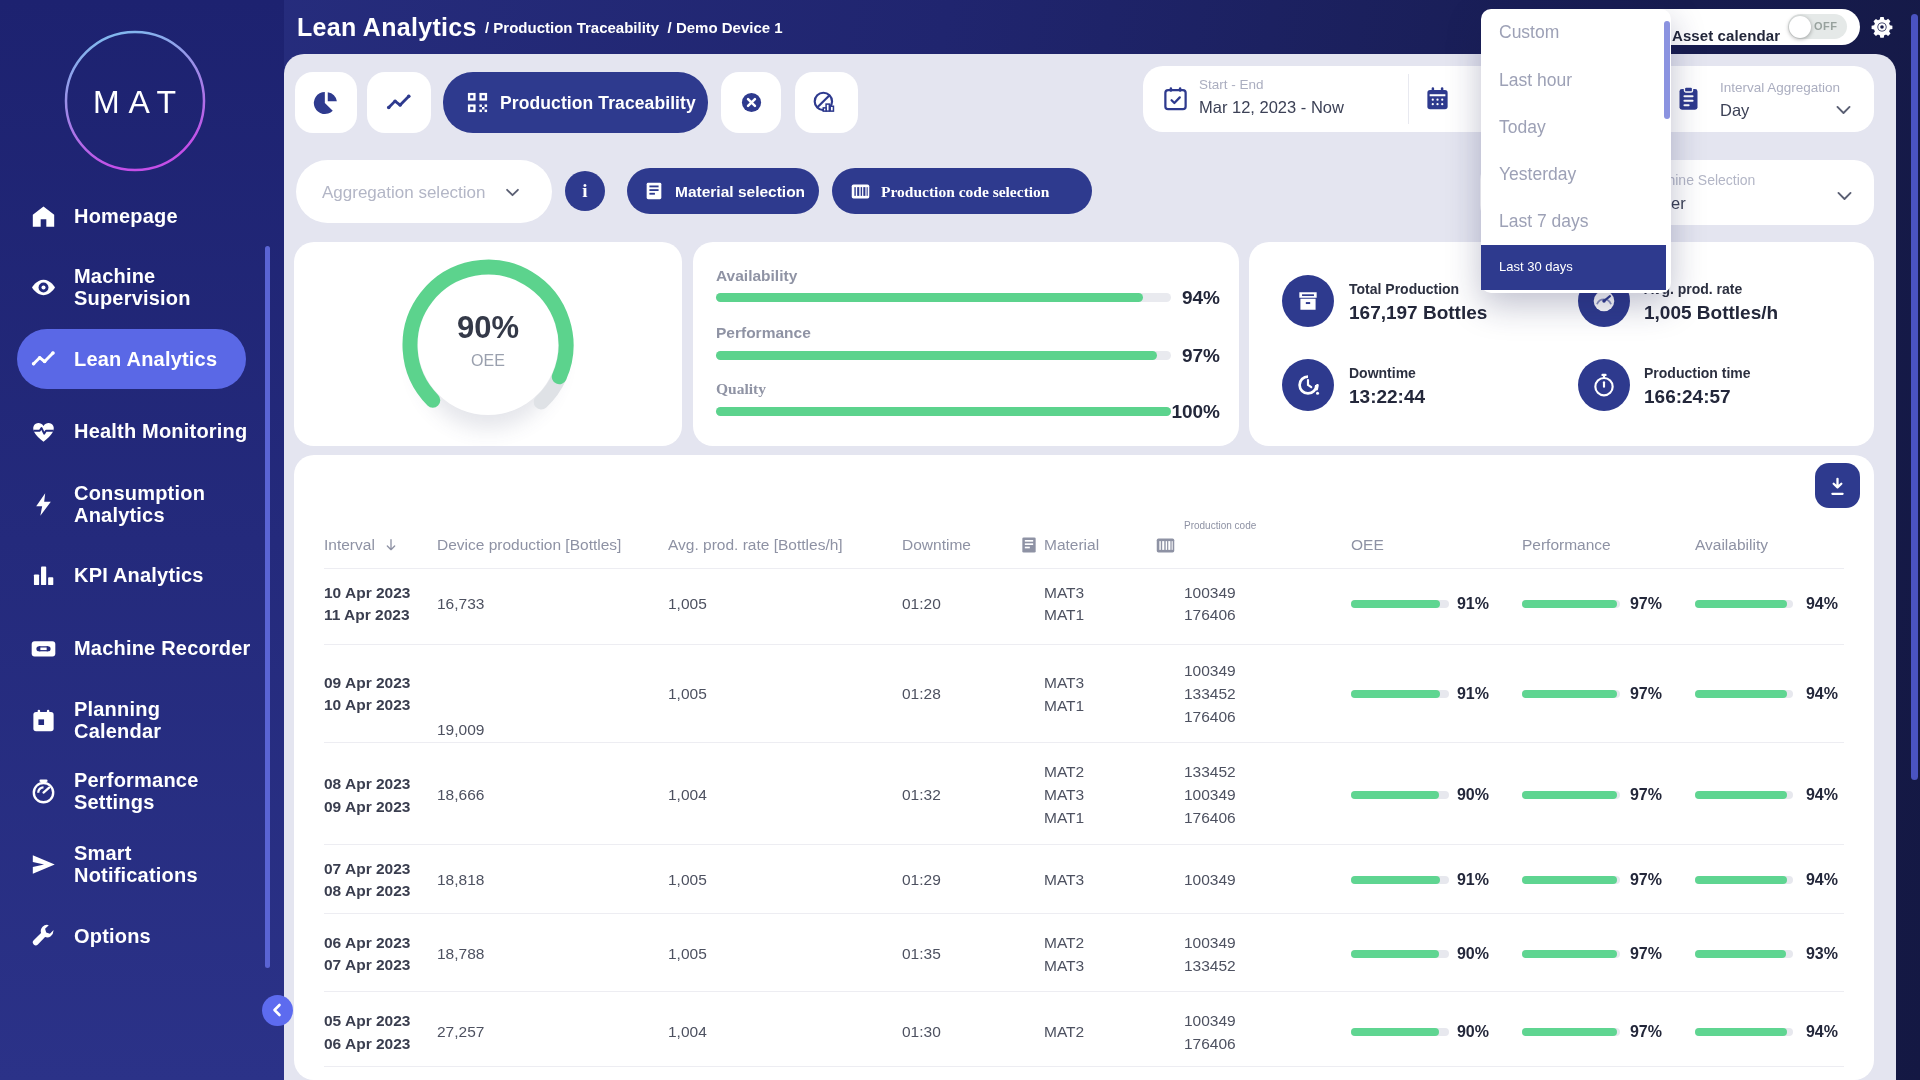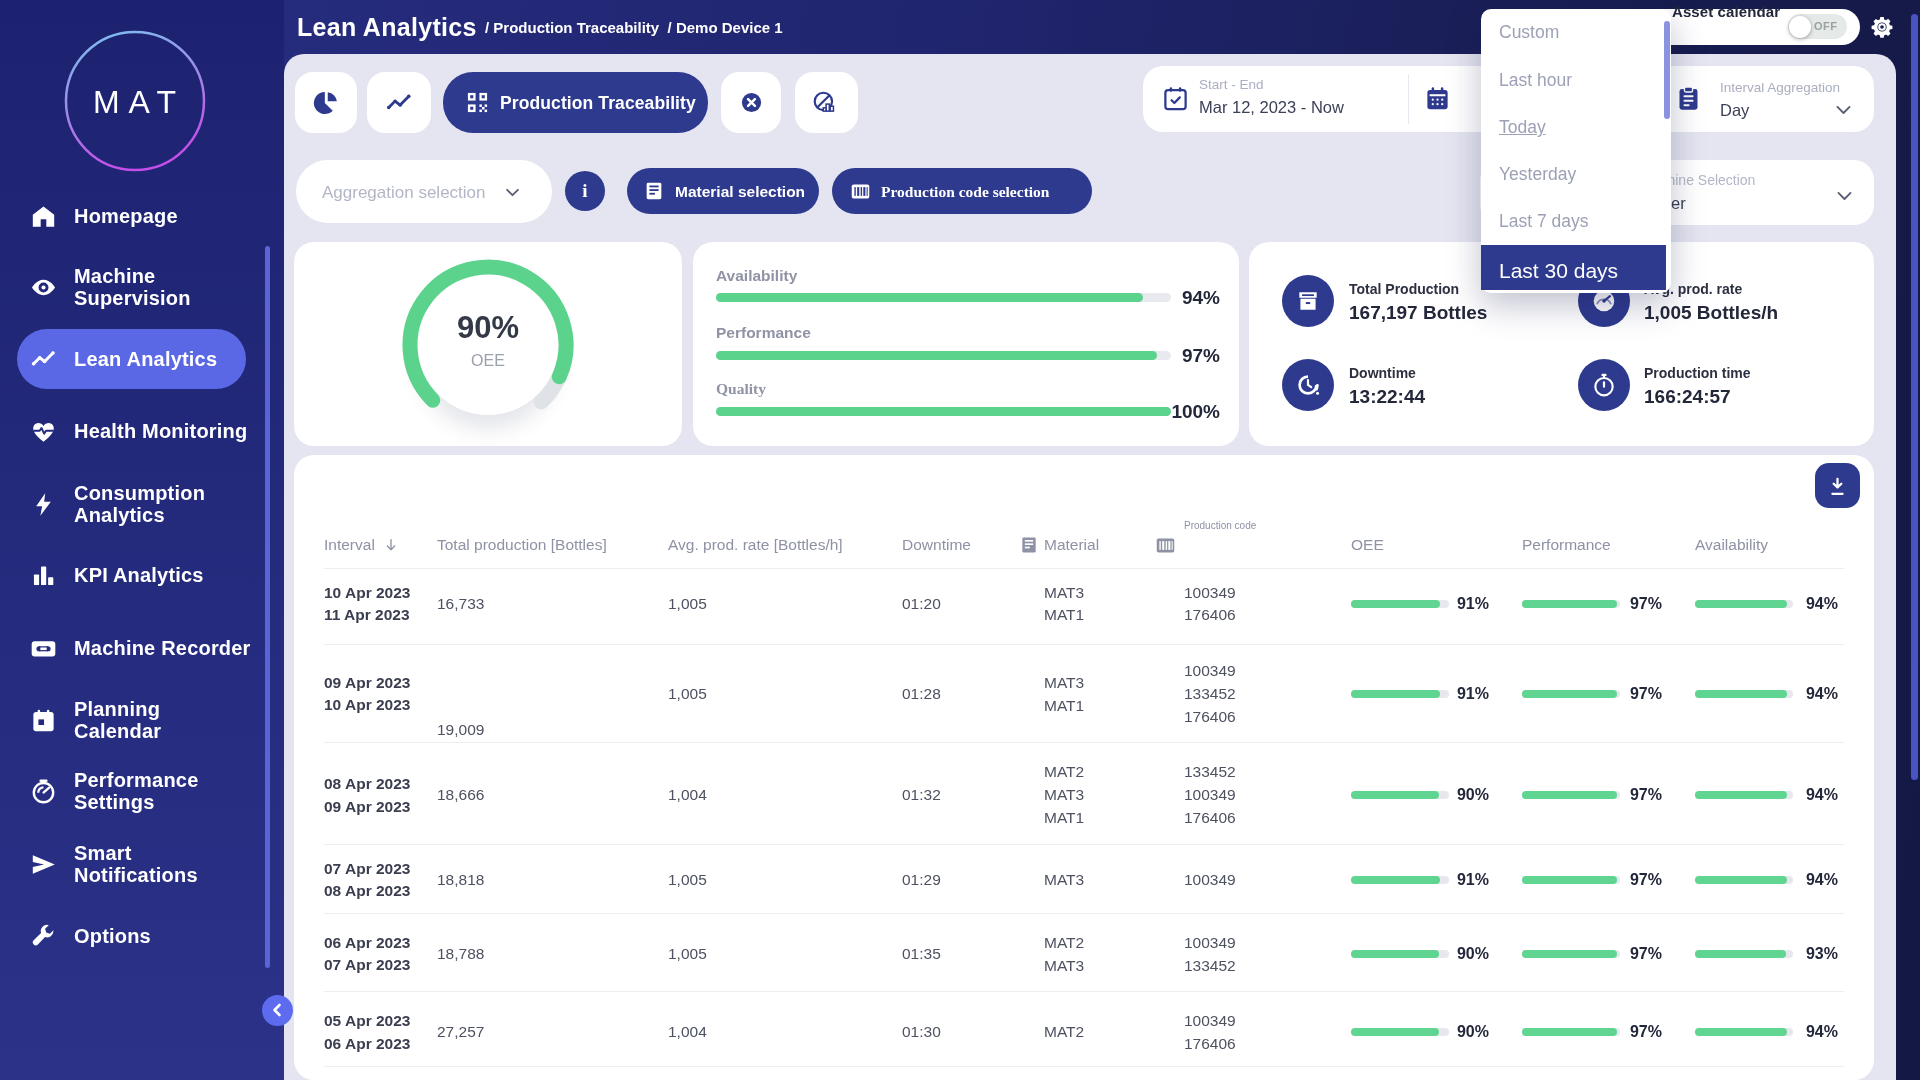--- a/index.html
+++ b/index.html
@@ -276,21 +276,21 @@
 <div class="card" style="left:294px;top:455px;width:1580px;height:625px;"></div>
 <div class="abs" style="left:1815px;top:463px;width:45px;height:45px;border-radius:14px;background:#2e3a8e;"></div>
 <svg class="abs" style="left:1826px;top:474px" width="23" height="23" viewBox="0 0 24 24">
         <path d="M12 3 V12 M12 12 L8 8.2 M12 12 L16 8.2" stroke="#fff" stroke-width="2.4" stroke-linecap="round" stroke-linejoin="round" transform="translate(0,2)"></path>
         <rect x="5.5" y="19.5" width="13" height="2.3" rx="1.1" fill="#fff"></rect>
       </svg>
 <div class="abs" style="left:324px;top:536px;color:#8e92a4;font-size:15.5px;">Interval</div>
 <svg class="abs" style="left:383px;top:537px" width="16" height="16" viewBox="0 0 24 24">
         <path d="M12 4 V19 M12 19 L6.5 13.5 M12 19 L17.5 13.5" stroke="#8e92a4" stroke-width="2" stroke-linecap="round" stroke-linejoin="round"></path>
       </svg>
-<div class="abs" style="left:437px;top:536px;color:#8e92a4;font-size:15.5px;">Total production [Bottles]</div>
+<div class="abs" style="left:437px;top:536px;color:#8e92a4;font-size:15.5px;">Device production [Bottles]</div>
 <div class="abs" style="left:668px;top:536px;color:#8e92a4;font-size:15.5px;">Avg. prod. rate [Bottles/h]</div>
 <div class="abs" style="left:902px;top:536px;color:#8e92a4;font-size:15.5px;">Downtime</div>
 <svg class="abs" style="left:1019px;top:535px" width="20" height="20" viewBox="0 0 24 24">
         <rect x="4" y="3" width="16" height="18" rx="1.6" fill="#8e92a4"></rect>
         <rect x="7" y="6" width="10" height="2" fill="#fff"></rect>
         <rect x="7" y="10" width="10" height="2" fill="#fff"></rect>
         <rect x="7" y="14" width="6" height="2" fill="#fff"></rect>
       </svg>
 <div class="abs" style="left:1044px;top:536px;color:#8e92a4;font-size:15.5px;">Material</div>
 <svg class="abs" style="left:1155px;top:535px" width="21" height="21" viewBox="0 0 24 24">
@@ -416,33 +416,33 @@
       <div class="abs" style="left:1429px;top:1023px;width:60px;text-align:right;color:#23273a;font-weight:bold;font-size:16px;">90%</div>
 <div class="abs" style="left:1522px;top:1028px;width:98px;height:8px;border-radius:4px;background:#e7e8ee;"></div>
       <div class="abs" style="left:1522px;top:1028px;width:95px;height:8px;border-radius:4px;background:#5fd591;"></div>
       <div class="abs" style="left:1602px;top:1023px;width:60px;text-align:right;color:#23273a;font-weight:bold;font-size:16px;">97%</div>
 <div class="abs" style="left:1695px;top:1028px;width:98px;height:8px;border-radius:4px;background:#e7e8ee;"></div>
       <div class="abs" style="left:1695px;top:1028px;width:92px;height:8px;border-radius:4px;background:#5fd591;"></div>
       <div class="abs" style="left:1778px;top:1023px;width:60px;text-align:right;color:#23273a;font-weight:bold;font-size:16px;">94%</div>
 </div>
 <div id="overlayzone">
 <div class="abs" style="left:1640px;top:9px;width:220px;height:36px;border-radius:18px;background:#fff;"></div>
-<div class="abs" style="left:1672px;top:3px;color:#23273a;font-weight:bold;font-size:15px;letter-spacing:0.1px;">Asset calendar</div>
+<div class="abs" style="left:1672px;top:27px;color:#23273a;font-weight:bold;font-size:15px;letter-spacing:0.1px;">Asset calendar</div>
 <div class="abs" style="left:1788px;top:14px;width:59px;height:25px;border-radius:13px;background:#e5e9e8;"></div>
 <div class="abs" style="left:1789px;top:16px;width:22px;height:22px;border-radius:50%;background:#fff;box-shadow:0 1px 4px rgba(0,0,0,0.35);"></div>
 <div class="abs" style="left:1814px;top:20px;color:#98a29e;font-weight:bold;font-size:11px;letter-spacing:0.5px;">OFF</div>
 <svg class="abs" style="left:1870px;top:15px" width="24" height="24" viewBox="0 0 24 24">
         <path fill="#fff" d="M12 8.2 a3.8 3.8 0 1 0 0 7.6 a3.8 3.8 0 0 0 0 -7.6 Z M12 10.2 a1.8 1.8 0 1 1 0 3.6 a1.8 1.8 0 0 1 0 -3.6 Z"></path>
         <path fill="#fff" d="M10.3 2 h3.4 l0.5 2.5 a7.6 7.6 0 0 1 1.8 0.75 l2.1 -1.4 l2.4 2.4 l-1.4 2.1 a7.6 7.6 0 0 1 0.75 1.8 L22.4 10.7 v3.4 l-2.55 0.5 a7.6 7.6 0 0 1 -0.75 1.8 l1.4 2.1 l-2.4 2.4 l-2.1 -1.4 a7.6 7.6 0 0 1 -1.8 0.75 L13.7 22.8 h-3.4 l-0.5 -2.55 a7.6 7.6 0 0 1 -1.8 -0.75 l-2.1 1.4 l-2.4 -2.4 l1.4 -2.1 a7.6 7.6 0 0 1 -0.75 -1.8 L1.6 14.1 v-3.4 l2.55 -0.5 a7.6 7.6 0 0 1 0.75 -1.8 l-1.4 -2.1 l2.4 -2.4 l2.1 1.4 a7.6 7.6 0 0 1 1.8 -0.75 Z M12 7.4 a4.6 4.6 0 1 0 0 9.2 a4.6 4.6 0 0 0 0 -9.2 Z"></path>
       </svg>
 <div class="abs" style="left:1481px;top:9px;width:190px;height:284px;background:#fff;border-radius:10px;box-shadow:0 12px 34px rgba(25,30,80,0.28);"></div>
 <div class="abs" style="left:1499px;top:22px;color:#9da1b6;font-size:17.5px;">Custom</div>
 <div class="abs" style="left:1499px;top:70px;color:#9da1b6;font-size:17.5px;">Last hour</div>
-<div class="abs" style="left:1499px;top:117px;color:#9da1b6;font-size:17.5px;text-decoration:underline;">Today</div>
+<div class="abs" style="left:1499px;top:117px;color:#9da1b6;font-size:17.5px;">Today</div>
 <div class="abs" style="left:1499px;top:164px;color:#9da1b6;font-size:17.5px;">Yesterday</div>
 <div class="abs" style="left:1499px;top:211px;color:#9da1b6;font-size:17.5px;">Last 7 days</div>
 <div class="abs" style="left:1481px;top:245px;width:185px;height:45px;background:#2e3a8e;"></div>
-<div class="abs" style="left:1499px;top:259px;color:#fff;font-size:21px;">Last 30 days</div>
+<div class="abs" style="left:1499px;top:259px;color:#fff;font-size:13px;">Last 30 days</div>
 <div class="abs" style="left:1664px;top:21px;width:6px;height:98px;border-radius:3px;background:#8b93e0;"></div>
 </div>
 
   <div class="abs" style="left:1911px;top:14px;width:7px;height:766px;background:#4a53c2;border-radius:4px;"></div>
 </div>
 
 </body></html>

